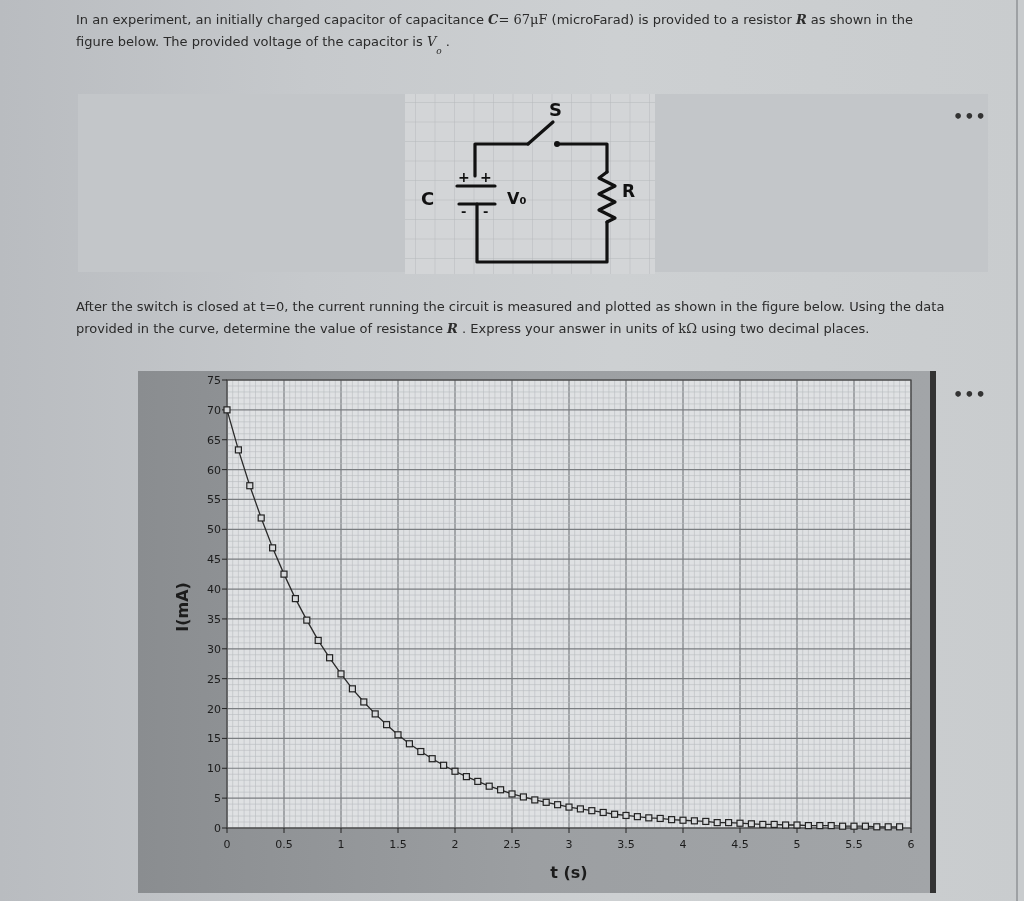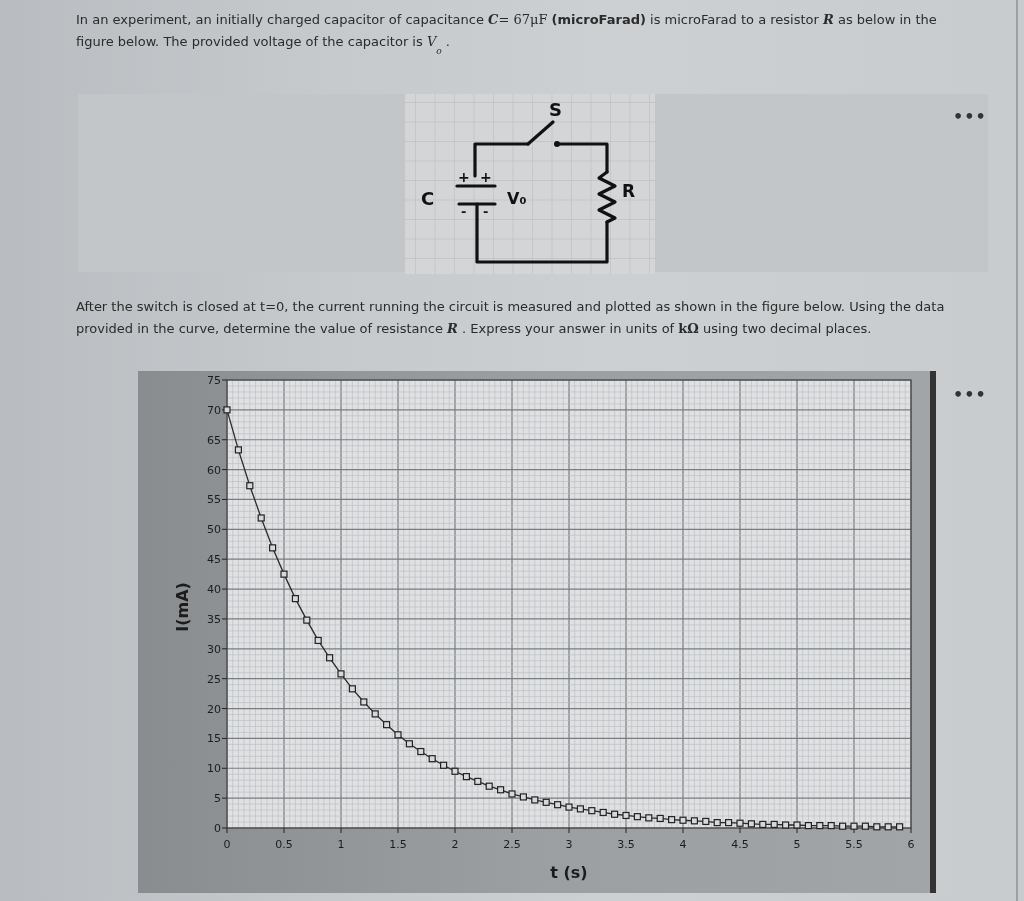--- a/index.html
+++ b/index.html
@@ -12,21 +12,21 @@
   }
   .question-text {
     position: absolute; left: 76px; width: 920px;
     font-size: 13px; line-height: 22px; color: #2b2b2b;
   }
   .q1 { top: 9px; }
   .q2 { top: 296px; }
   .serif-i { font-family: "DejaVu Serif", serif; font-style: italic; font-weight: bold; }
   .serif { font-family: "DejaVu Serif", serif; }
   .sub { position: relative; top: 8px; font-size: 9px; font-family: "DejaVu Serif", serif; font-style: italic; }
-  b { font-weight: bold; }
+  b { font-weight: normal; }
 
   .figure-box {
     position: absolute; left: 78px; top: 94px; width: 910px; height: 178px;
     background: #c3c6c9;
   }
   .circuit-panel {
     position: absolute; left: 405px; top: 94px; width: 250px; height: 180px;
     background: #d3d5d7;
   }
   .more-btn {
@@ -41,21 +41,21 @@
   }
   .scroll-edge {
     position: absolute; left: 1016px; top: 0; width: 2px; height: 901px; background: #9ea1a4;
   }
 </style>
 </head>
 <body>
 
 <div class="question-text q1">
   <span>In an experiment, an initially charged capacitor of capacitance </span><span class="serif-i">C</span><span class="serif">= </span><span class="serif">67μF</span>
-  <b>(microFarad)</b><span> is microFarad to a resistor </span><span class="serif-i">R</span><span> as below in the</span><br>
+  <b>(microFarad)</b><span> is provided to a resistor </span><span class="serif-i">R</span><span> as shown in the</span><br>
   <span>figure below. The provided voltage of the capacitor is </span><span class="serif-i" style="font-weight:normal">V</span><span class="sub">o</span><span> .</span>
 </div>
 
 <div class="figure-box"></div>
 <div class="circuit-panel">
   <svg width="250" height="180" viewBox="0 0 250 180">
     <defs>
       <pattern id="grid" width="19.5" height="19.5" patternUnits="userSpaceOnUse" x="10" y="8">
         <path d="M19.5 0 L0 0 0 19.5" fill="none" stroke="#b6b9bc" stroke-width="1"></path>
       </pattern>

